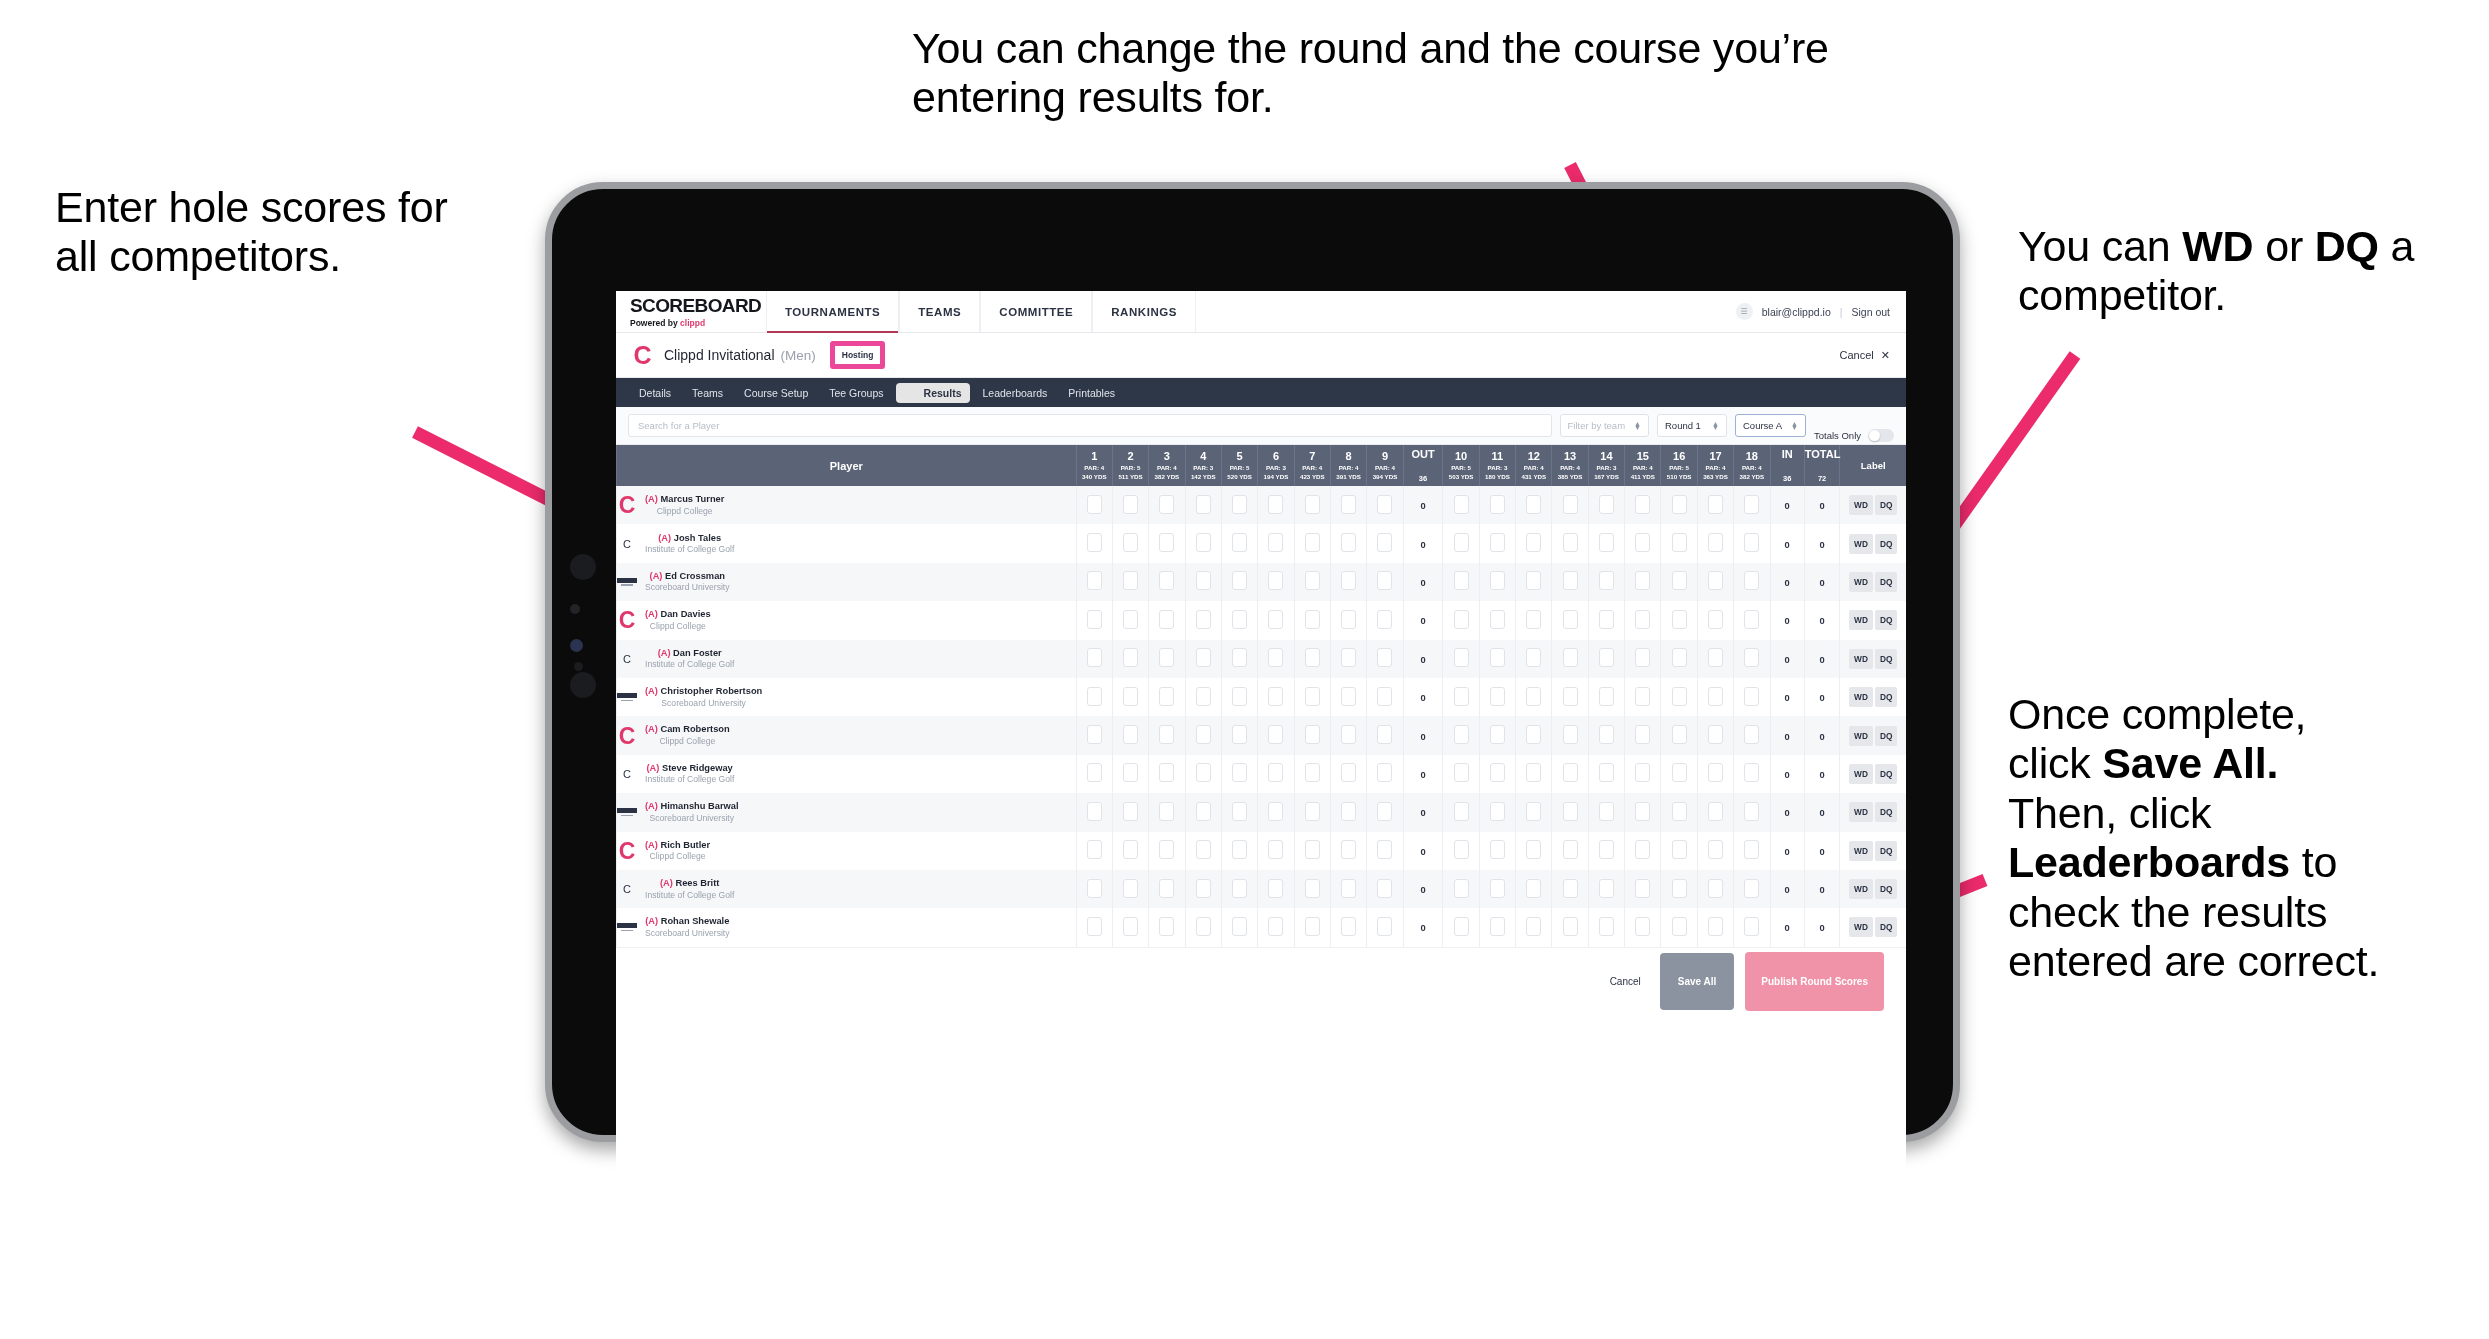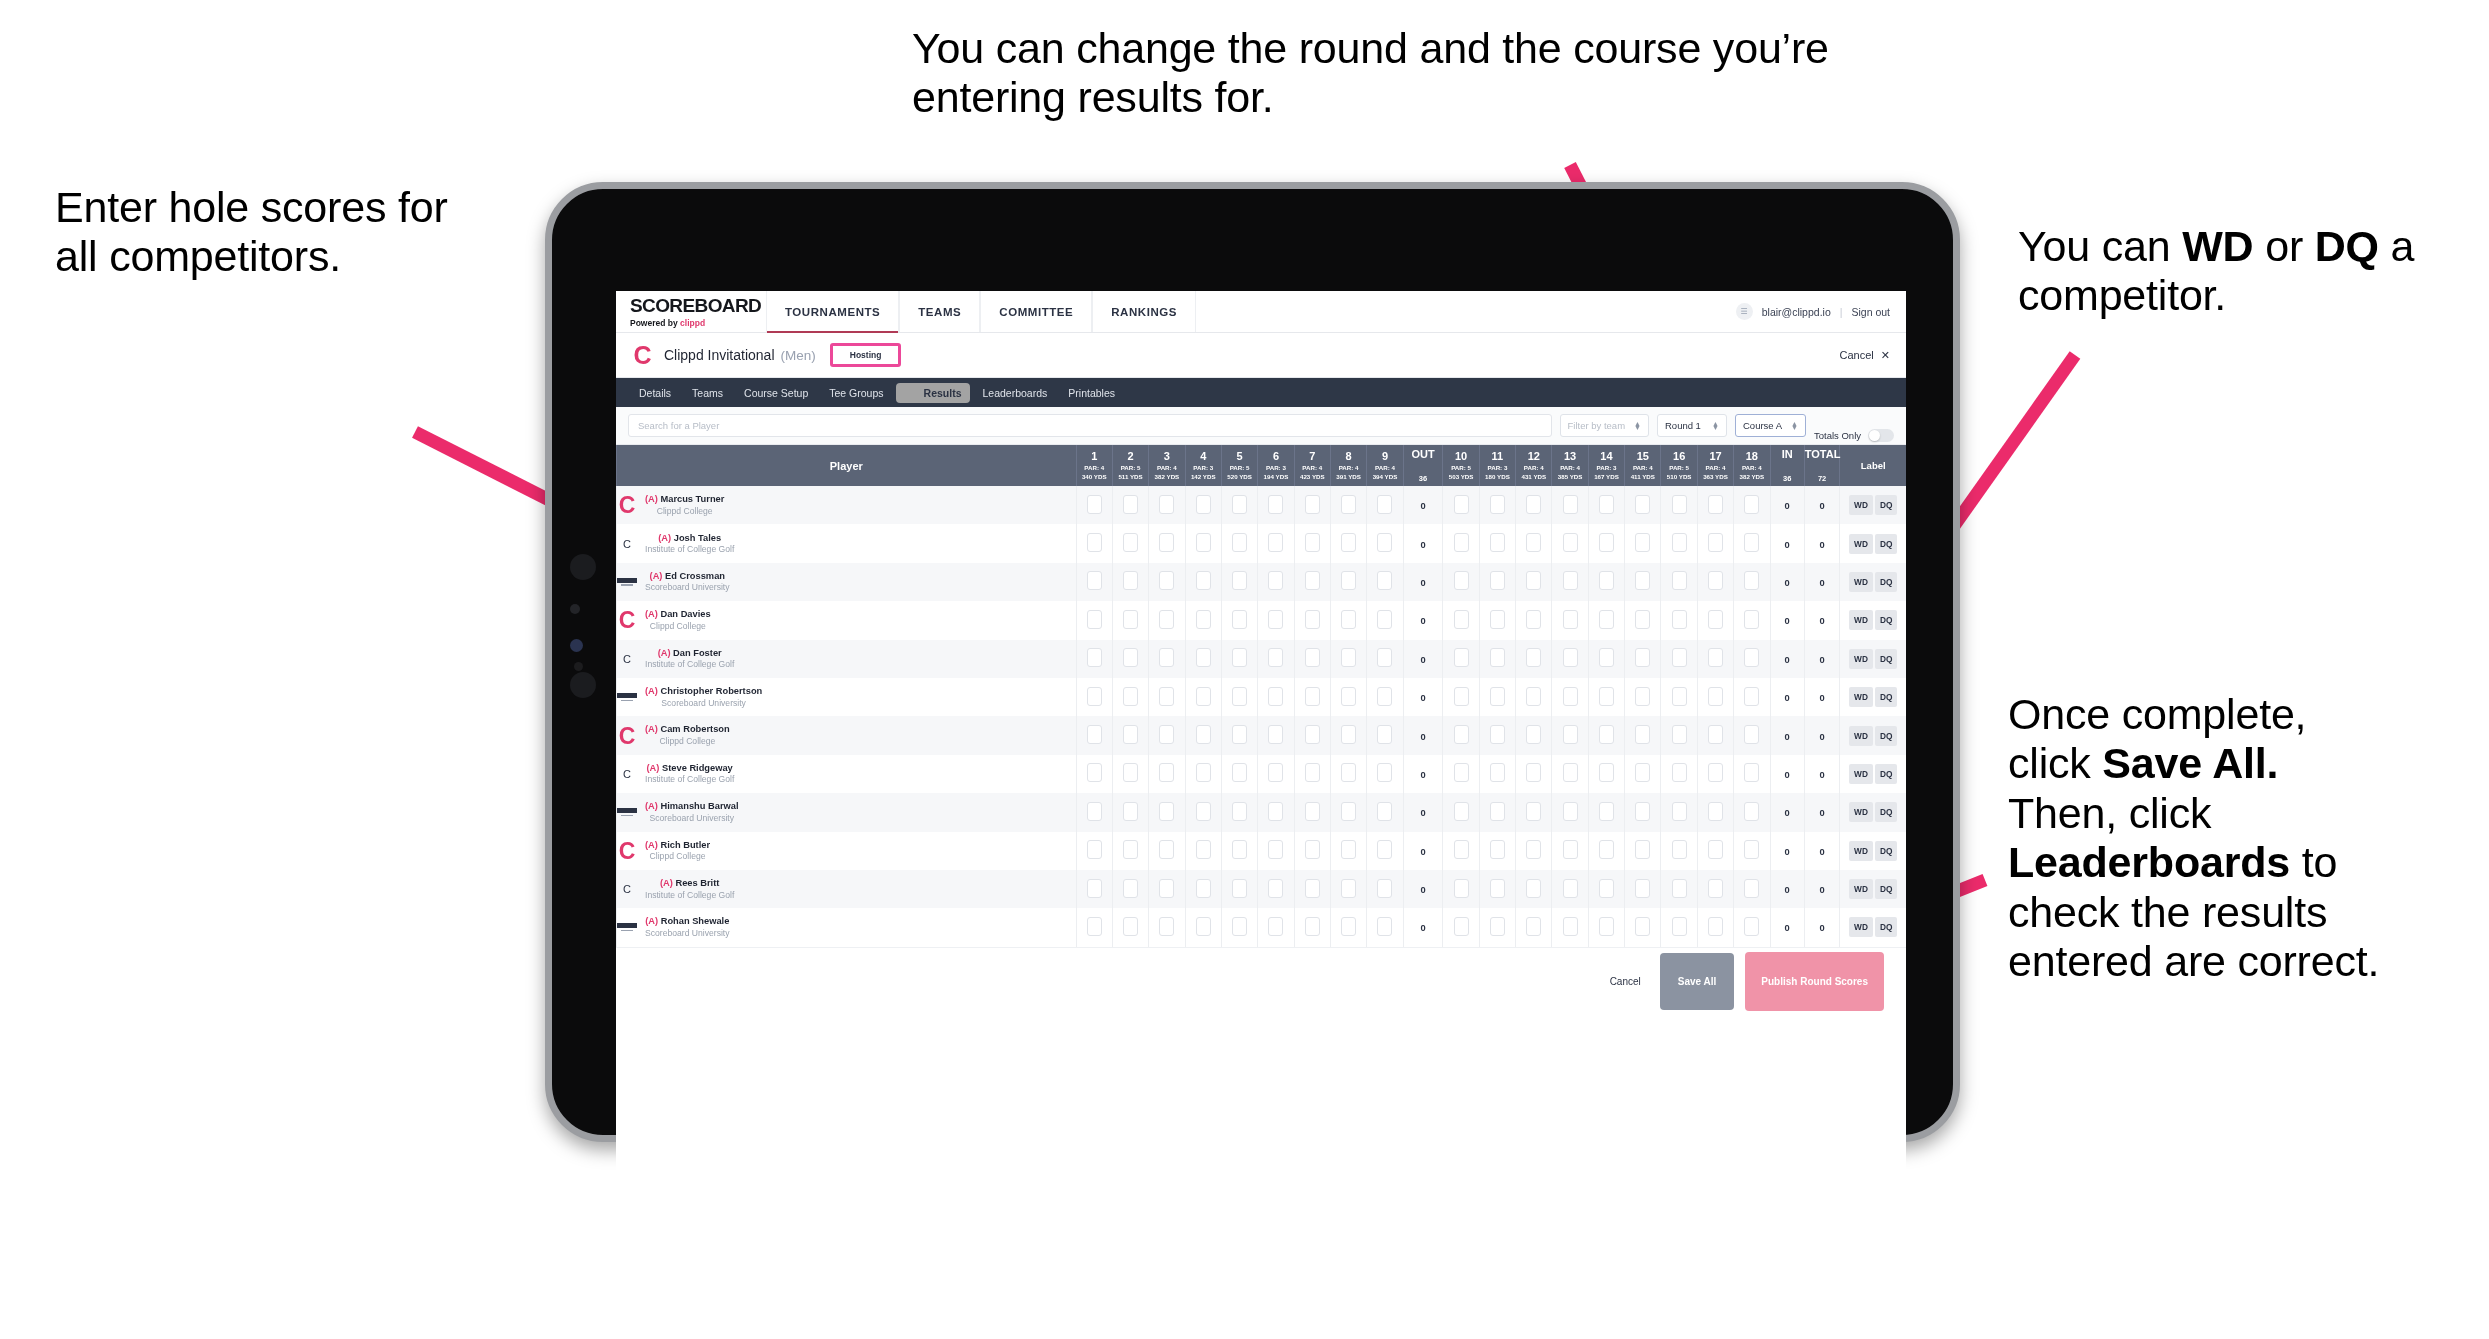--- a/index.html
+++ b/index.html
@@ -87,28 +87,28 @@
   .tbar { height: 45px; display:flex; align-items:center; padding:0 16px; background:#fff; border-bottom:1px solid #e6e8ec;}
   .clippd-c {
     width:21px;height:21px;margin-right:11px;color:#e0386c;
     font-size:25px;line-height:21px;font-weight:900;font-family:"Liberation Sans", sans-serif;
     display:flex;align-items:center;justify-content:center;
   }
   .t-title { font-size:14px; font-weight:500; color:#1f2431; }
   .t-gender { font-size:13.5px; color:#99a1b0; margin-left:6px; }
   .hosting {
     margin-left:14px; font-size:8.5px; font-weight:700; color:#2b3243;
-    border:3px solid #ec4899; border-radius:3px; padding:4px 17px; background:#fff;
+    border:5px solid #ec4899; border-radius:3px; padding:4px 7px; background:#fff;
   }
   .tbar-right { margin-left:auto; display:flex; align-items:center; gap:7px; font-size:11px; color:#2b3243;}
 
   
   .subnav { height:29px; background:#2e3747; display:flex; align-items:center; padding:0 14px; gap:3px; }
   .sn { font-size:10.5px; color:#dfe3ea; padding:4px 9px; border-radius:4px; }
-  .sn.active { background:#a3a3a3; color:#2b3243; font-weight:600;padding-left:28px; }
+  .sn.active { background:#e5e5e5; color:#2b3243; font-weight:600;padding-left:28px; }
 
   
   .filterbar { height:38px; background:#fafbfc; display:flex; align-items:center; padding:0 12px; gap:8px; border-bottom:1px solid #e9ebef;}
   .search {
     flex:1; height:23px; border:1px solid #e2e5ea; border-radius:3px; background:#fff;
     display:flex; align-items:center; padding:6px 9px; font-size:9.5px; color:#b7bdc7;
   }
   .selbox {
     height:23px; min-width:70px; border:1px solid #dfe3e9; border-radius:3px; background:#fff;
     display:flex; align-items:center; justify-content:space-between; gap:9px; padding:0 7px;

